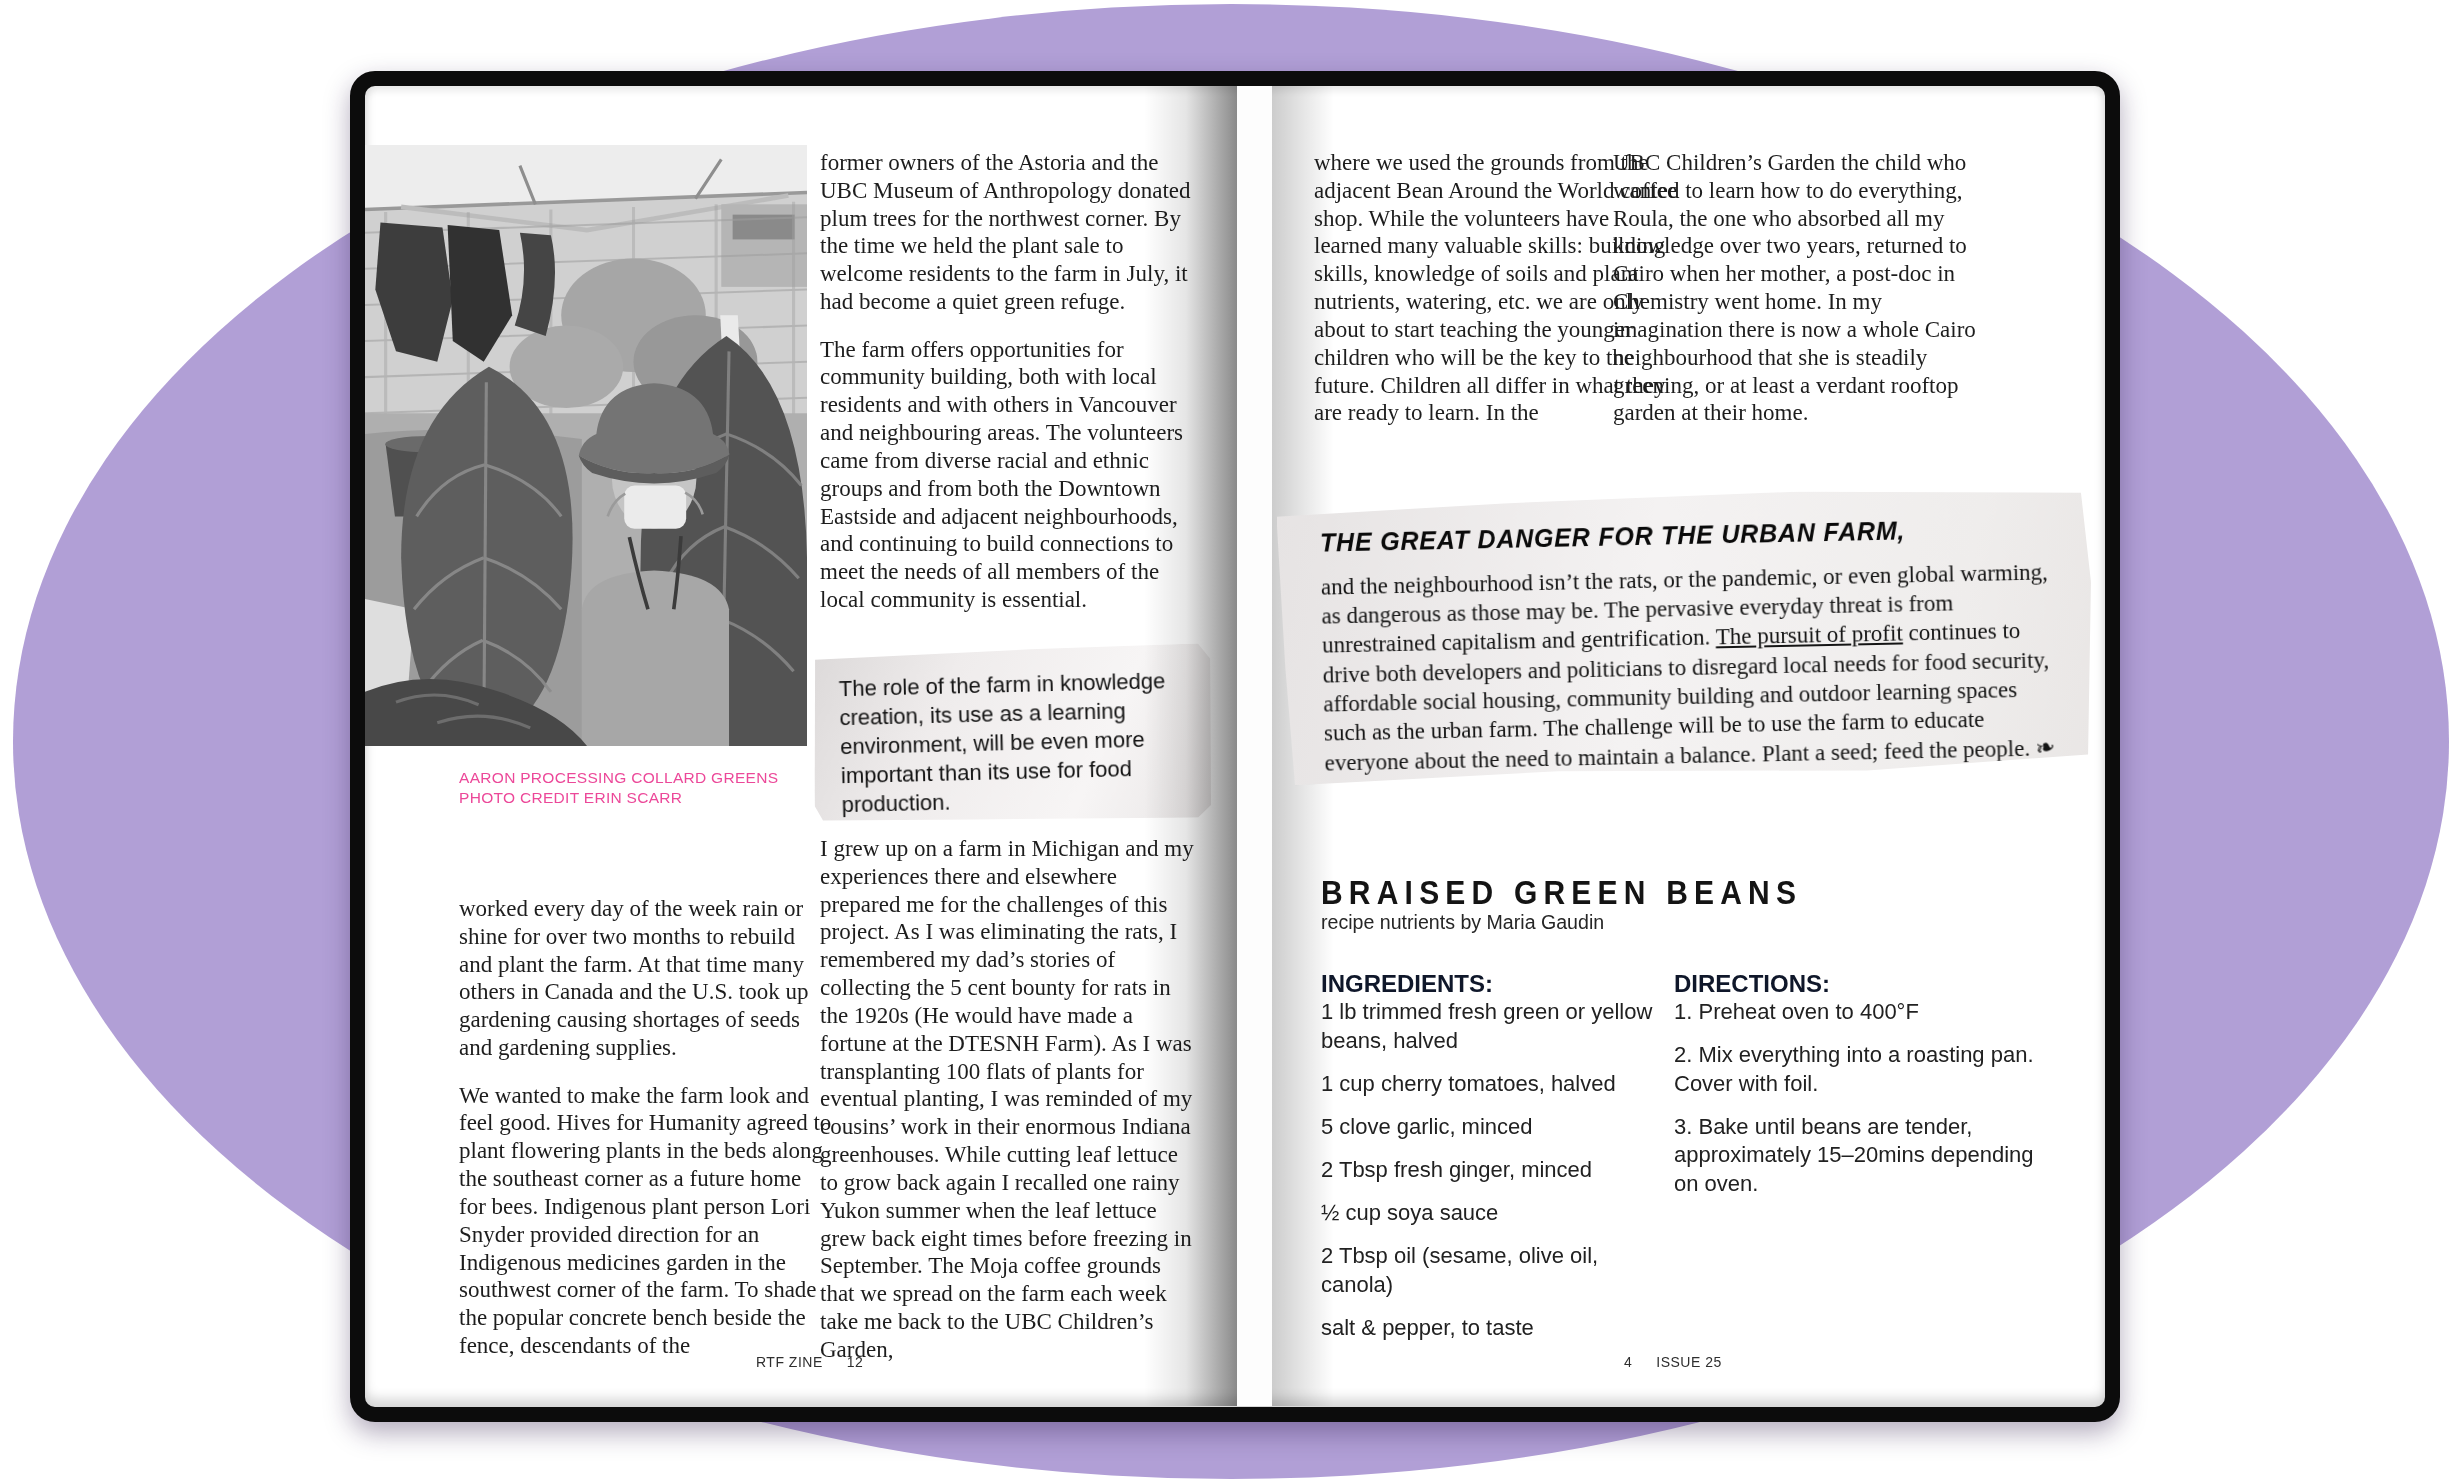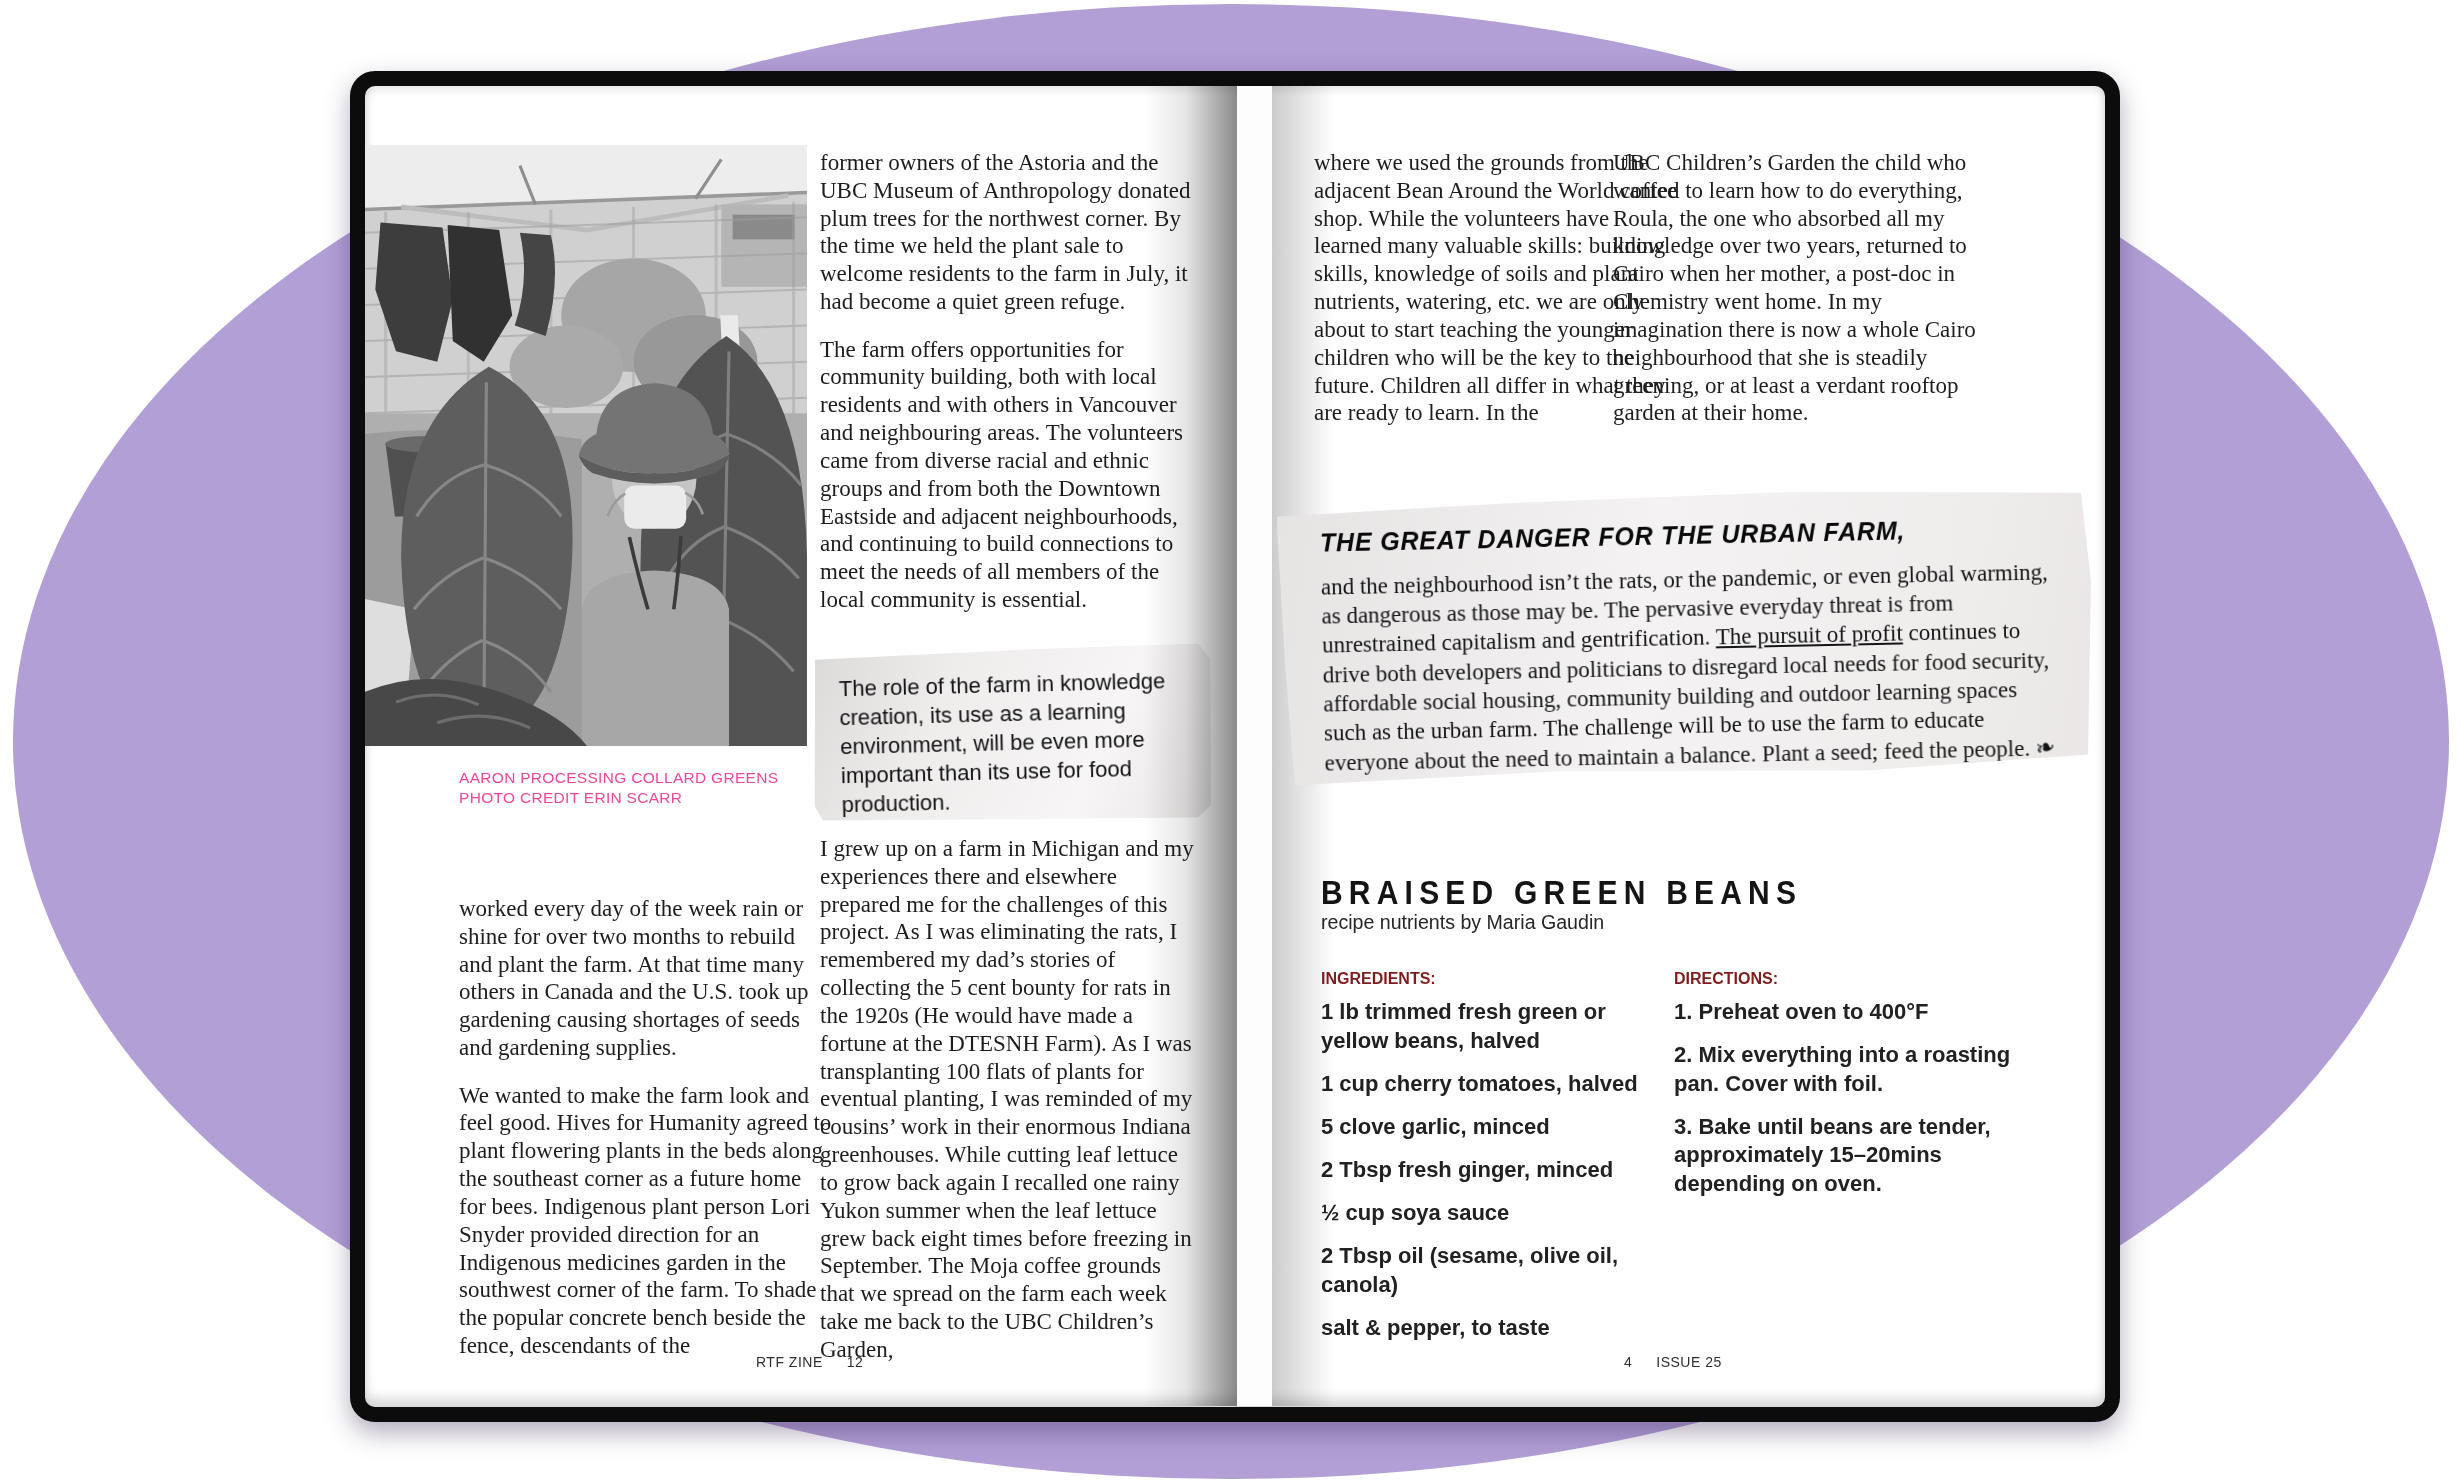--- a/index.html
+++ b/index.html
@@ -53,26 +53,26 @@
       filter:drop-shadow(0 6.2px 7.2px rgba(0,0,0,.34));}
   .callout-title{position:absolute;left:43px;top:27px;font-size:25px;font-weight:bold;font-style:italic;
       letter-spacing:0.8px;color:#0a0a0a;}
   .callout-body{position:absolute;left:43px;top:71px;width:737px;font-size:23px;line-height:1.27;color:#141414;}
   .callout-body .ul{text-decoration:underline;}
   .dingbat{display:inline-block;transform:rotate(-12deg);font-size:24px;}
 
   .recipe-title{left:956px;top:789px;font-size:30px;font-weight:bold;letter-spacing:6.2px;color:#141414;
       transform:scale(1,1.08);transform-origin:left top;}
   .recipe-byline{left:956px;top:825px;font-size:19.6px;color:#262626;}
-  .list-label{font-size:16px;font-weight:bold;color:#7f1d1d;top:884px;}
+  .list-label{font-size:24px;font-weight:bold;color:#0f172a;top:884px;}
   .ing-label{left:956px;}
   .dir-label{left:1309px;}
   .ing-list{left:956px;top:912px;width:343px;}
   .dir-list{left:1309px;top:912px;width:364px;}
-  .rlist{font-size:22px;line-height:1.3;color:#212121;font-weight:bold;}
+  .rlist{font-size:22px;line-height:1.3;color:#212121;}
   .rlist p{margin:0 0 14.5px 0;}
 </style>
 </head>
 <body>
 
 <div class="bg-ellipse" style="background:#b19fd6;"></div>
 
 <div class="book">
 
   <div class="photo">

